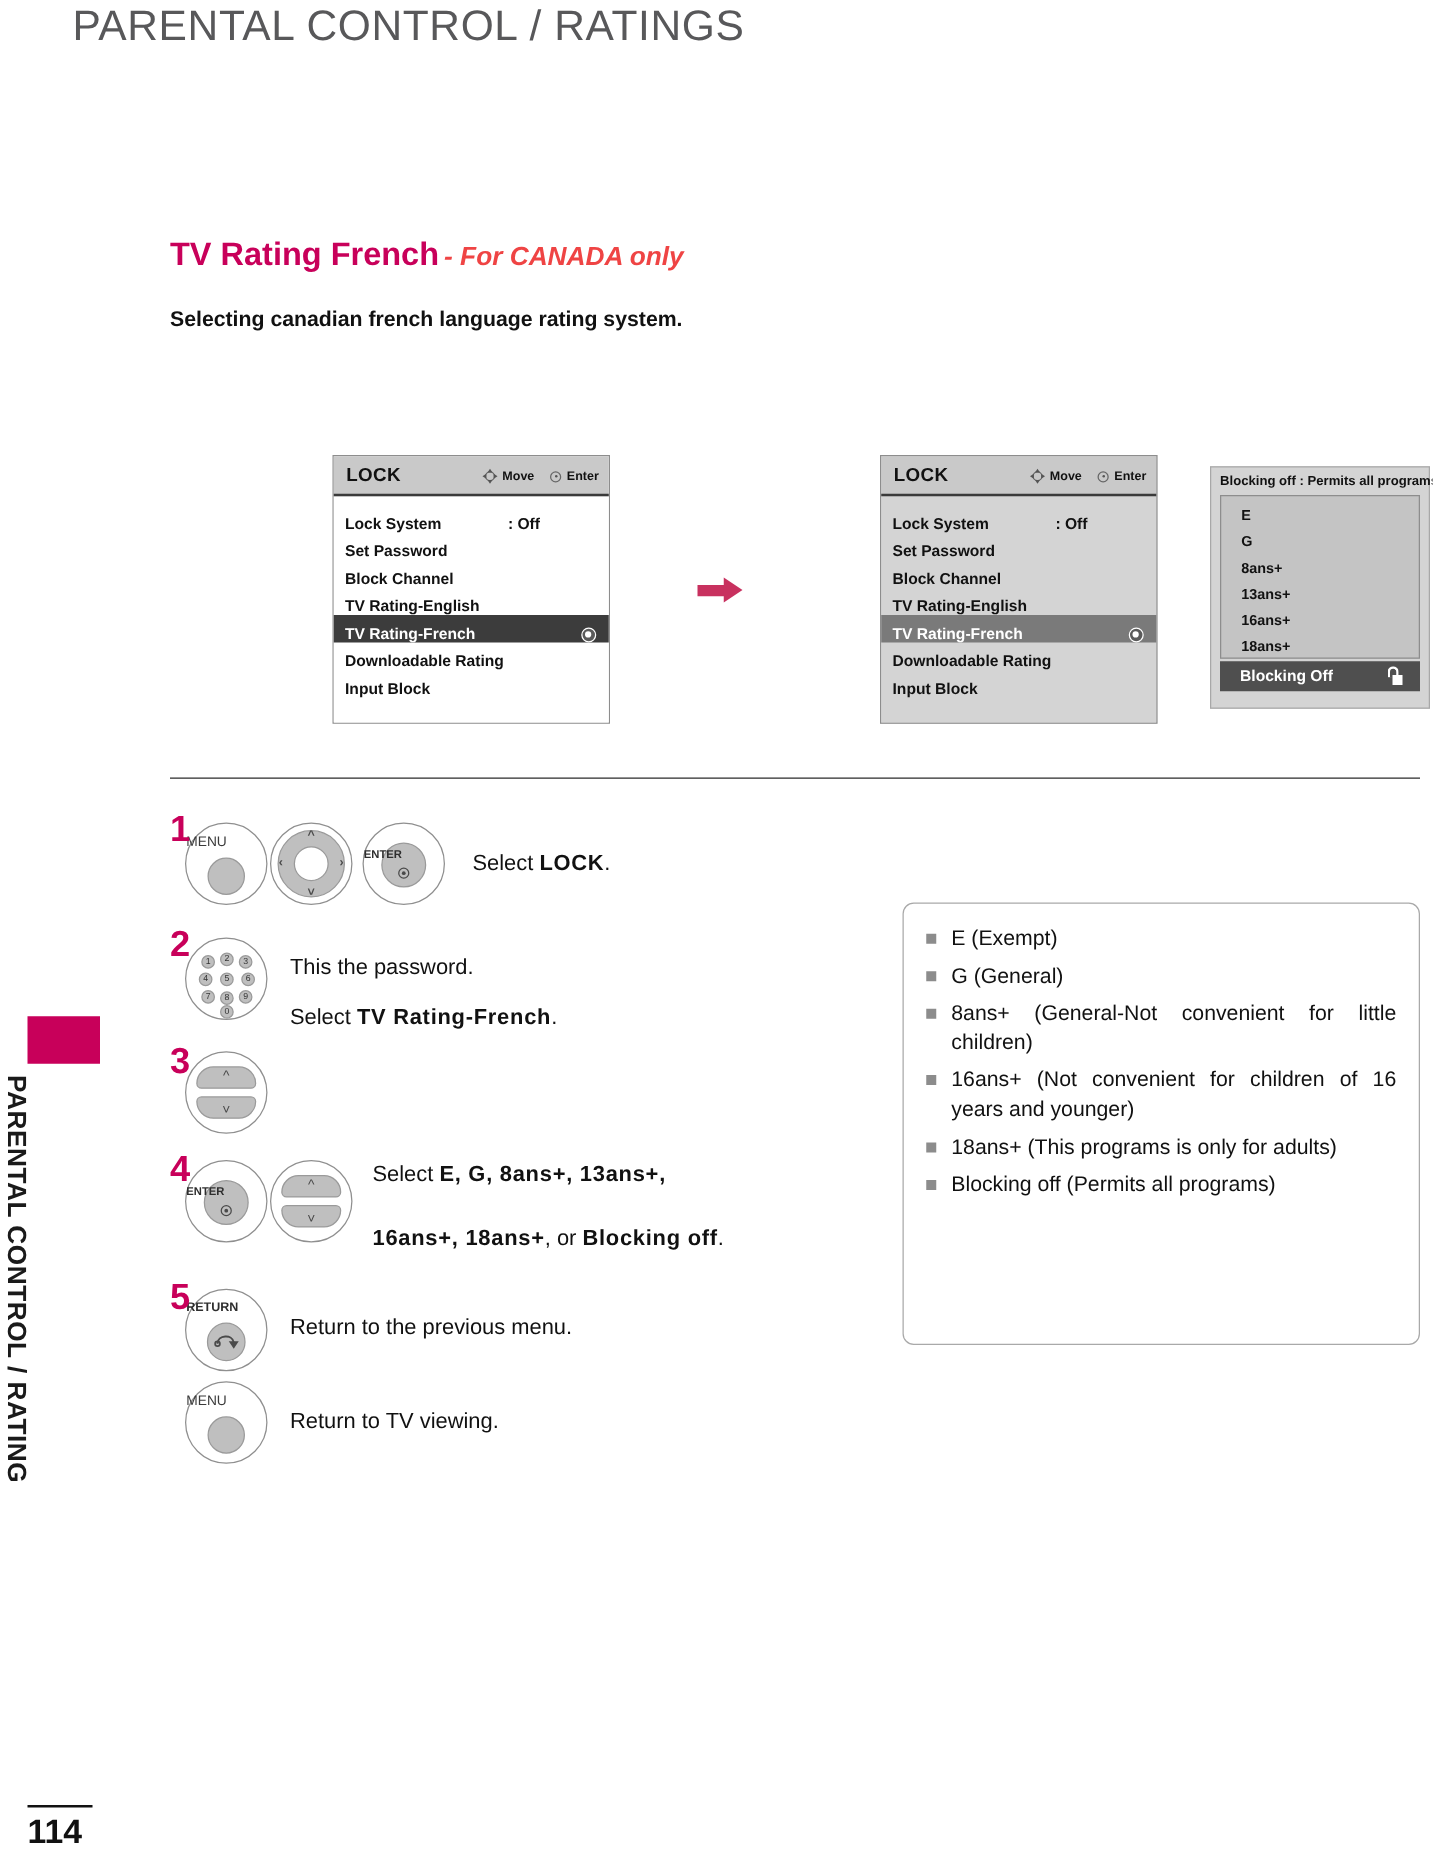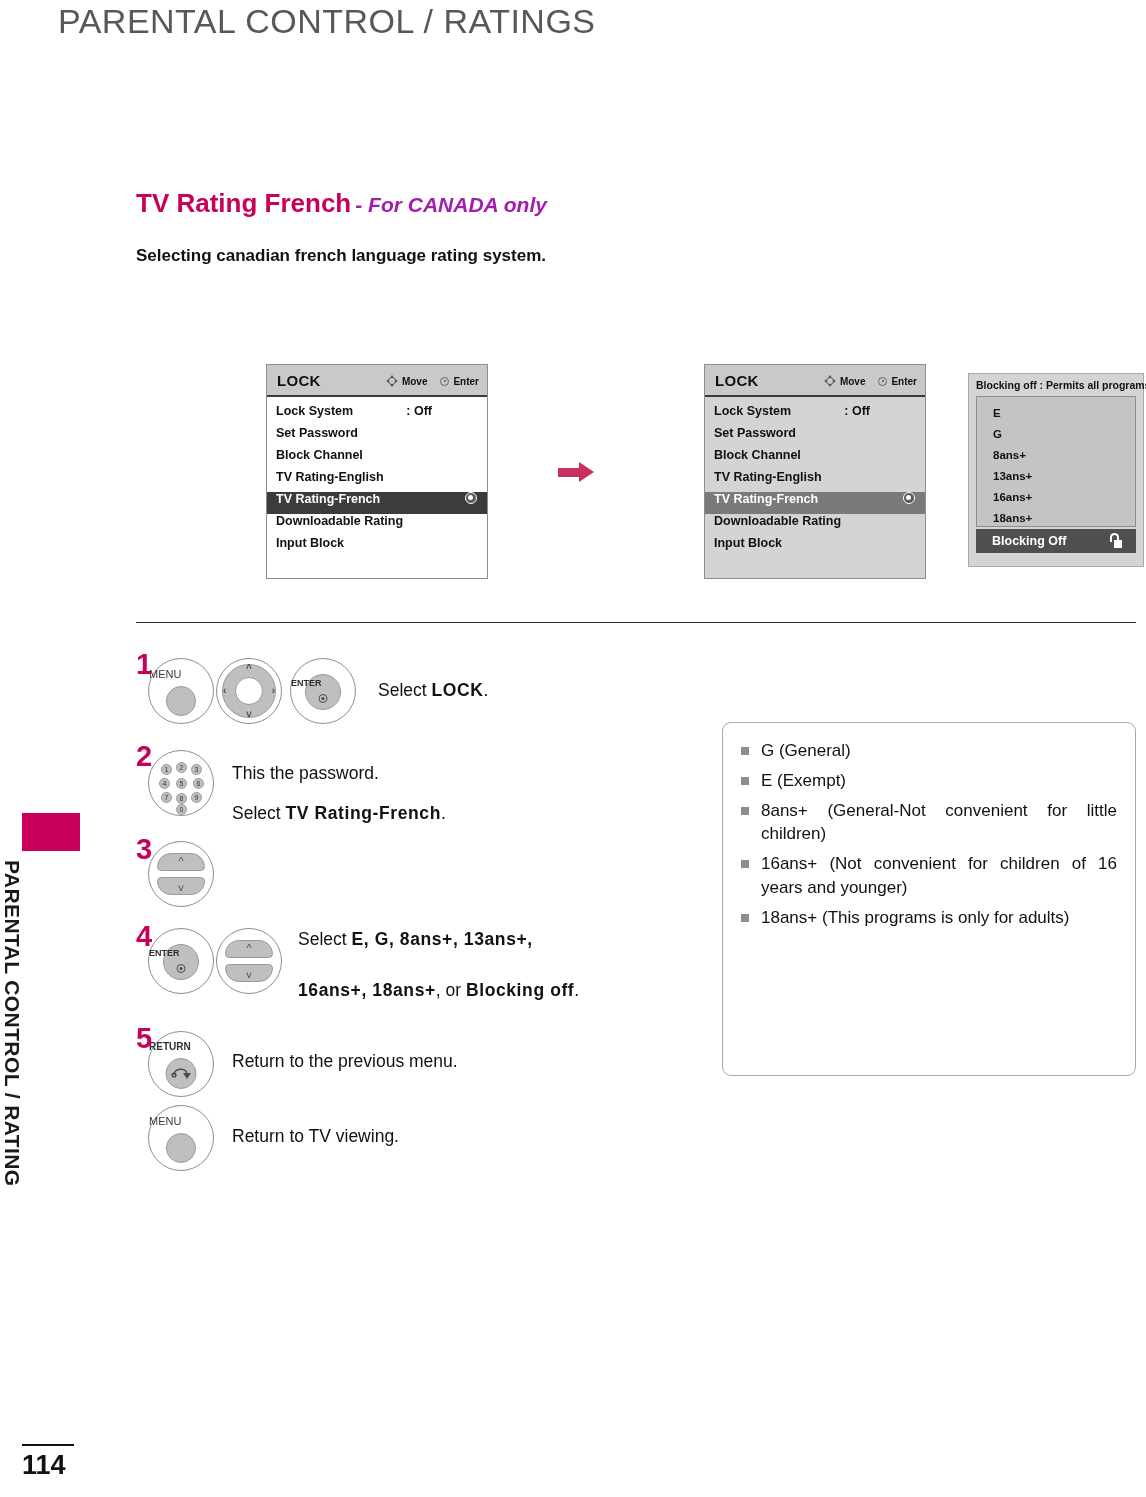--- a/index.html
+++ b/index.html
@@ -76,21 +76,21 @@
   }
   .sec-head .main {
     font-size: 26px;
     font-weight: 700;
     color: #c8005a;
   }
   .sec-head .sub {
     font-size: 21px;
     font-weight: 700;
     font-style: italic;
-    color: #a21caf;
+    color: #ef4444;
     margin-left: 4px;
   }
   .sec-sub {
     position: absolute;
     left: 136px;
     top: 246px;
     font-size: 17px;
     font-weight: 700;
     color: #111;
     white-space: nowrap;
@@ -147,21 +147,21 @@
   }
   .ent-ico::after {
     content: ""; position: absolute; left: 2.2px; top: 2.2px;
     width: 2.6px; height: 2.6px; border-radius: 50%; background: #555;
   }
 
   .osd-body { padding-top: 7px; }
   .osd-row {
     height: 22px;
     display: flex;
-    align-items: flex-start;
+    align-items: flex-end;
     padding: 0 9px;
     font-size: 12.5px;
     font-weight: 700;
     color: #111;
     position: relative;
   }
   .osd-row .val { margin-left: auto; padding-right: 46px; }
   .osd-row.sel { color: #fff; }
   .osd-row.sel .bullet {
     position: absolute;
@@ -625,18 +625,19 @@
 <div class="step-text" style="left:232px; top:1051px;text-align:center;">Return to the previous menu.</div>
 
 <div class="btn-circle" style="left:148px; top:1105px; width:66px; height:66px;">
   <div class="btn-caption" style="top:9px;">MENU</div>
   <div class="btn-knob" style="top:27px; width:30px; height:30px;"></div>
 </div>
 
 <div class="step-text" style="left:232px; top:1126px;">Return to TV viewing.</div>
 
 <div id="info-box">
+  <div class="info-item">E (Exempt)</div>
   <div class="info-item">G (General)</div>
-  <div class="info-item">E (Exempt)</div>
   <div class="info-item">8ans+ (General-Not convenient for little children)</div>
   <div class="info-item">16ans+ (Not convenient for children of 16 years and younger)</div>
   <div class="info-item">18ans+ (This programs is only for adults)</div>
+  <div class="info-item">Blocking off (Permits all programs)</div>
 </div>
 
 </body></html>

